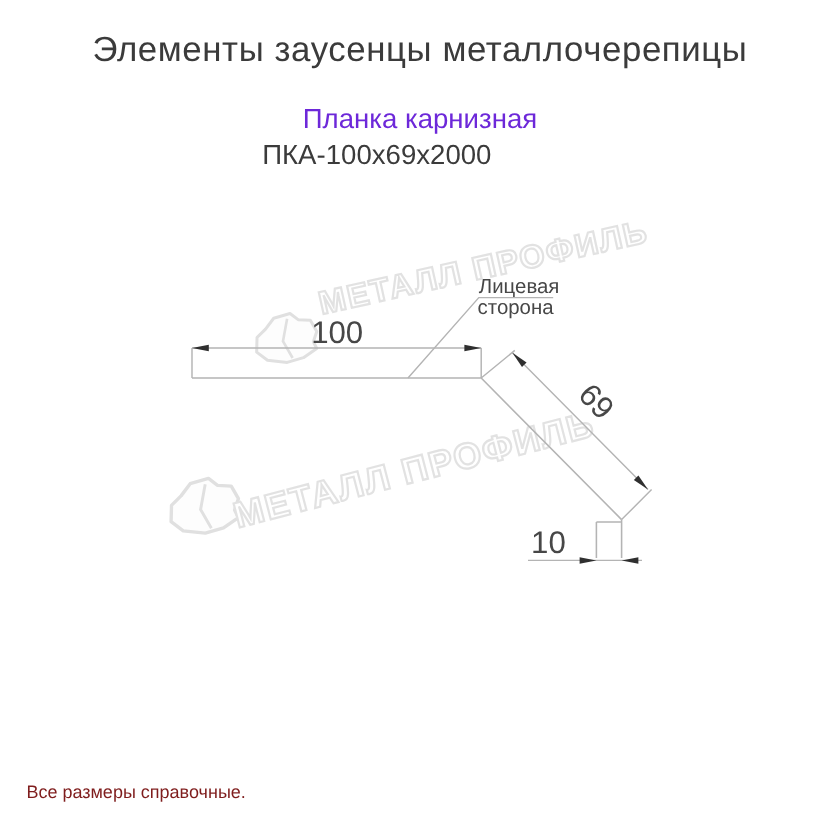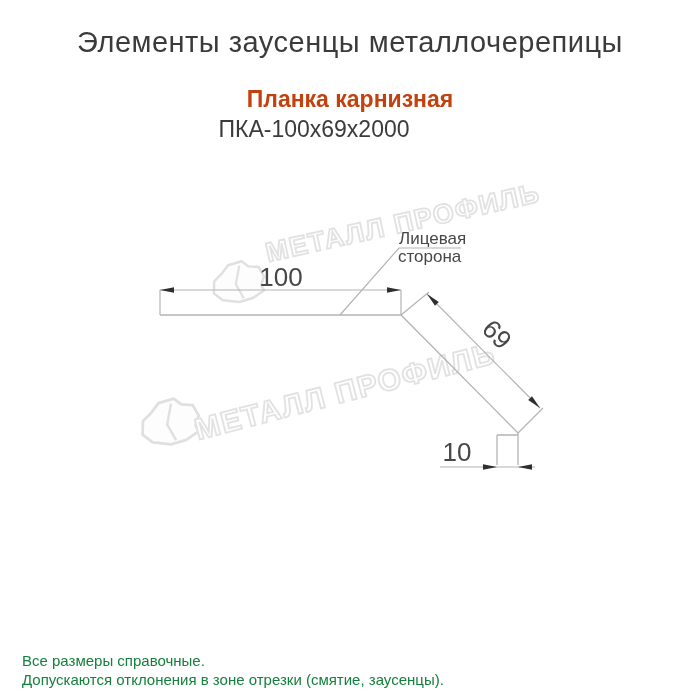--- a/index.html
+++ b/index.html
@@ -6,29 +6,29 @@
   body{
     width:700px;height:700px;position:relative;background:#ffffff;overflow:hidden;
     font-family:"Liberation Sans","DejaVu Sans",sans-serif;
   }
   .page-title{
     position:absolute;top:26px;left:0;width:700px;text-align:center;
     font-size:29px;color:#3b3b3b;letter-spacing:0.5px;
   }
   .product-name{
     position:absolute;top:86px;left:0;width:700px;text-align:center;
-    font-size:23px;color:#c2410c;font-weight:bold;
+    font-size:23px;color:#6d28d9;
   }
   .product-code{
     position:absolute;top:116px;left:0;width:628px;text-align:center;
     font-size:23px;color:#3b3b3b;
   }
   .drawing{position:absolute;top:0;left:0;}
   .footer{
-    position:absolute;left:22px;top:651px;color:#15803d;font-size:15px;line-height:19px;
+    position:absolute;left:22px;top:651px;color:#7f1d1d;font-size:15px;line-height:19px;
   }
   svg text.dim{
     font-family:"Liberation Sans","DejaVu Sans",sans-serif;
     fill:#474747;
   }
   svg text.wm{
     font-family:"Liberation Sans","DejaVu Sans",sans-serif;
     font-weight:bold;
     fill:#ffffff;
     stroke:#e2e2e2;
@@ -91,14 +91,13 @@
 
   <g>
     <path d="M461,248 H399 L340,315" stroke="#b4b4b4" stroke-width="1.2" fill="none"></path>
     <text class="dim" x="399" y="244" font-size="17">Лицевая</text>
     <text class="dim" x="398" y="262" font-size="17">сторона</text>
   </g>
 </svg>
 
 <div class="footer">
   <div>Все размеры справочные.</div>
-  <div>Допускаются отклонения в зоне отрезки (смятие, заусенцы).</div>
 </div>
 
 </body></html>

